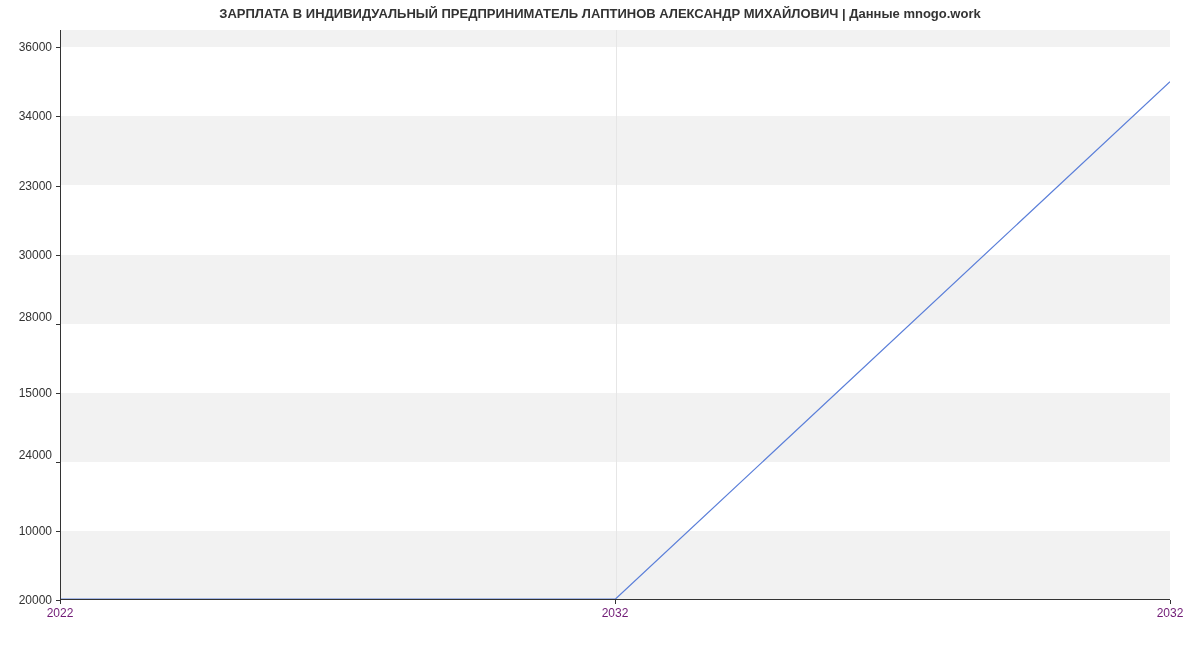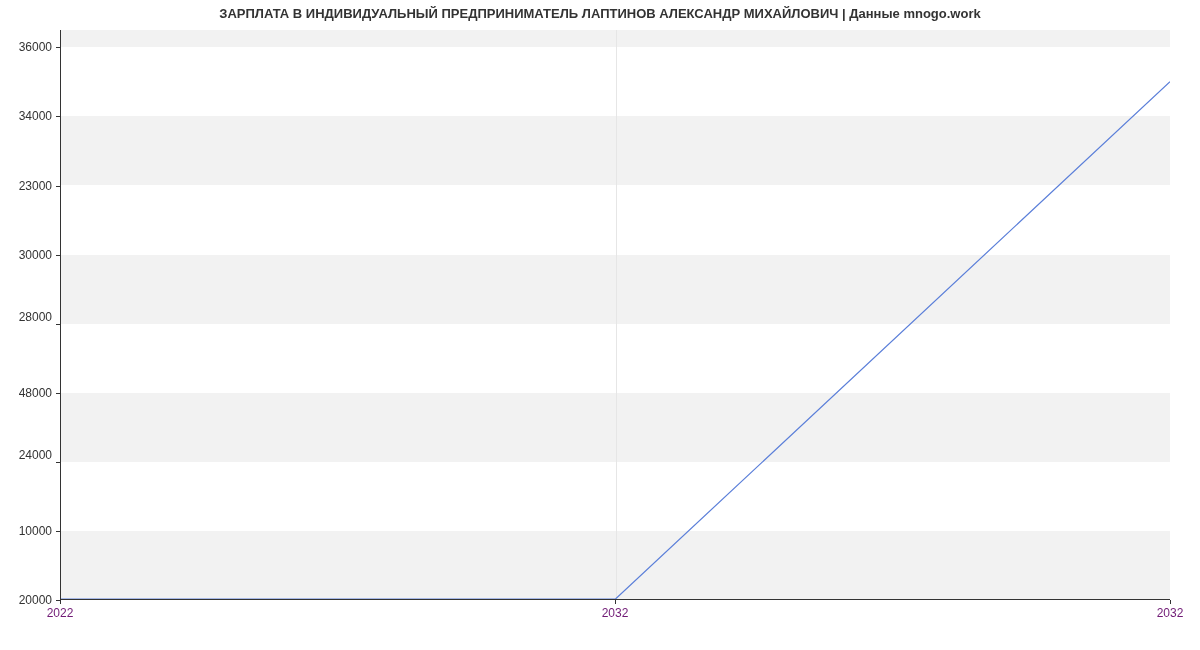--- a/index.html
+++ b/index.html
@@ -85,21 +85,21 @@
 </style>
 </head>
 <body>
 
 <div class="wrap">
   <div class="title">ЗАРПЛАТА В ИНДИВИДУАЛЬНЫЙ ПРЕДПРИНИМАТЕЛЬ ЛАПТИНОВ АЛЕКСАНДР МИХАЙЛОВИЧ | Данные mnogo.work</div>
 
   <div class="ytick" style="top:600px;">20000</div>
   <div class="ytick" style="top:530.9px;">10000</div>
   <div class="ytick" style="top:455px;">24000</div>
-  <div class="ytick" style="top:392.7px;">48000</div>
+  <div class="ytick" style="top:392.7px;">15000</div>
   <div class="ytick" style="top:317px;">28000</div>
   <div class="ytick" style="top:254.5px;">30000</div>
   <div class="ytick" style="top:185.5px;">23000</div>
   <div class="ytick" style="top:116.4px;">34000</div>
   <div class="ytick" style="top:47.3px;">36000</div>
 
   <div class="xtick" style="left:60px;">2022</div>
   <div class="xtick" style="left:615px;">2032</div>
   <div class="xtick" style="left:1170px;">2032</div>
 

